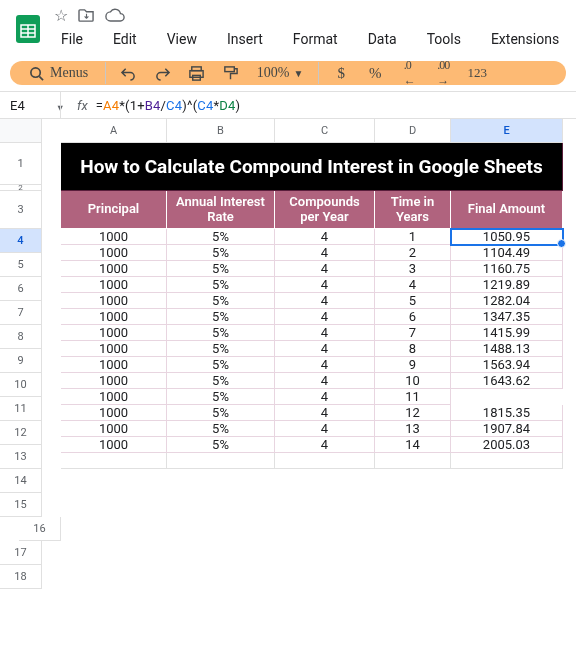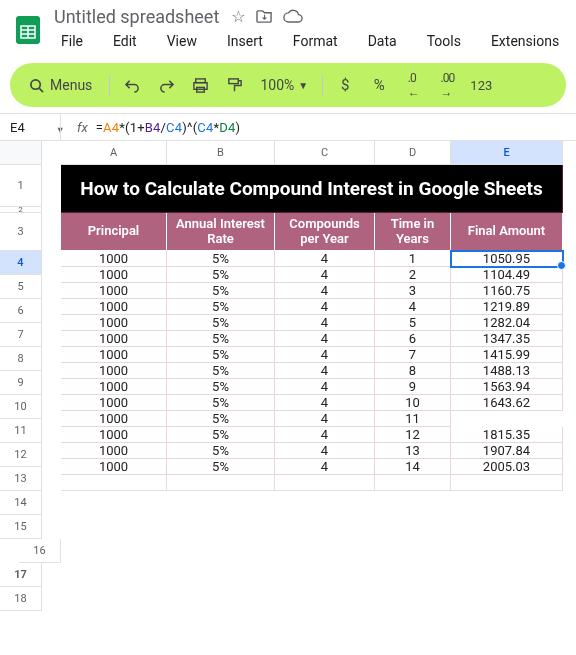--- a/index.html
+++ b/index.html
@@ -4,21 +4,21 @@
 <style>
   * { box-sizing: border-box; }
   body { margin: 0; font-family: "Google Sans", Roboto, Arial, sans-serif; font-size: 13px; color: #202124; background: #fff; width: 576px; overflow: hidden; }
   .header { padding: 6px 12px 0 12px; }
   .title-row { display: flex; align-items: center; gap: 10px; }
   .logo { width: 36px; height: 36px; border-radius: 6px; display: flex; align-items: center; justify-content: center; }
   .doc-title { font-size: 18px; color: #5f6368; }
   .title-icons { display: flex; gap: 10px; color: #5f6368; font-size: 16px; align-items: center; }
   .menu-bar { display: flex; gap: 3px; padding-left: 46px; margin-top: 2px; font-size: 14px; color: #202124; }
   .menu-bar span { padding: 4px 7px; border-radius: 4px; cursor: pointer; }
-  .toolbar { display: flex; align-items: center; gap: 6px; background: #bef264; border-radius: 24px; margin: 10px 10px 6px 10px; padding: 4px 10px; height: 44px; color: #444746; }
+  .toolbar { display: flex; align-items: center; gap: 6px; background: #fdba74; border-radius: 24px; margin: 10px 10px 6px 10px; padding: 4px 10px; height: 24px; color: #444746; font-family: Liberation Serif, serif; }
   .tb-btn { display: flex; align-items: center; justify-content: center; height: 28px; min-width: 28px; border-radius: 4px; cursor: pointer; font-size: 15px; }
   .tb-menus { border: 1px solid transparent; padding: 0 8px; height: 28px; display: flex; align-items: center; gap: 6px; font-size: 14px; }
   .tb-sep { width: 1px; height: 22px; background: #c7c7c7; margin: 0 2px; }
   .zoom { display: flex; align-items: center; gap: 4px; font-size: 14px; }
   .namebox-row { display: flex; align-items: center; border-top: 1px solid #e0e0e0; border-bottom: 1px solid #e0e0e0; height: 28px; }
   .namebox { width: 60px; padding-left: 10px; font-size: 13px; display:flex; align-items:flex-end; gap:31px; }
   .fx { font-style: italic; color: #5f6368; padding: 0 8px 0 16px; border-left: 1px solid #e0e0e0; height: 100%; display: flex; align-items: center; }
   .formula { font-size: 13px; font-family: Roboto, Arial, sans-serif; letter-spacing: 0.2px; }
   .formula .ref-a { color: #f57c00; }
   .formula .ref-b { color: #4c1d95; }
@@ -53,21 +53,20 @@
       <svg width="32" height="32" viewBox="0 0 32 32">
           <rect x="4" y="2" width="24" height="28" rx="3" fill="#0f9d58"></rect>
           <rect x="9" y="12" width="14" height="12" fill="none" stroke="#fff" stroke-width="1.5"></rect>
           <line x1="16" y1="12" x2="16" y2="24" stroke="#fff" stroke-width="1.5"></line>
           <line x1="9" y1="16" x2="23" y2="16" stroke="#fff" stroke-width="1.5"></line>
           <line x1="9" y1="20" x2="23" y2="20" stroke="#fff" stroke-width="1.5"></line>
         </svg>
     </div>
     <div>
       <div style="display:flex;align-items:center;gap:12px;">
-        <span class="doc-title">Untitled spreadsheet</span>
         <span class="title-icons">
           <span>☆</span>
           <span>
               <svg width="17" height="15" viewBox="0 0 18 16">
                 <path d="M2 2h5l2 2h7v9a1 1 0 0 1-1 1H2a1 1 0 0 1-1-1V3a1 1 0 0 1 1-1z" fill="none" stroke="#5f6368" stroke-width="1.5"></path>
                 <path d="M9 6v5m0 0l-2-2m2 2l2-2" stroke="#5f6368" stroke-width="1.2" fill="none"></path>
               </svg>
             </span>
           <span>
               <svg width="20" height="15" viewBox="0 0 22 16">
@@ -156,21 +155,21 @@
       <div class="rh" style="height: 24px;">7</div>
       <div class="rh" style="height: 24px;">8</div>
       <div class="rh" style="height: 24px;">9</div>
       <div class="rh" style="height: 24px;">10</div>
       <div class="rh" style="height: 24px;">11</div>
       <div class="rh" style="height: 24px;">12</div>
       <div class="rh" style="height: 24px;">13</div>
       <div class="rh" style="height: 24px;">14</div>
       <div class="rh" style="height: 24px;">15</div>
       <div class="rh" style="height: 24px; margin-left: 19px;">16</div>
-      <div class="rh" style="height: 24px; font-weight: bold;">17</div>
+      <div class="rh" style="height: 24px;">17</div>
       <div class="rh" style="height: 24px;">18</div>
     </div>
   <div class="grid">
     <div class="colhdrs" id="colhdrs">
         <div class="ch cA">A</div>
         <div class="ch cB">B</div>
         <div class="ch cC">C</div>
         <div class="ch cD">D</div>
         <div class="ch cE sel">E</div>
       </div>

